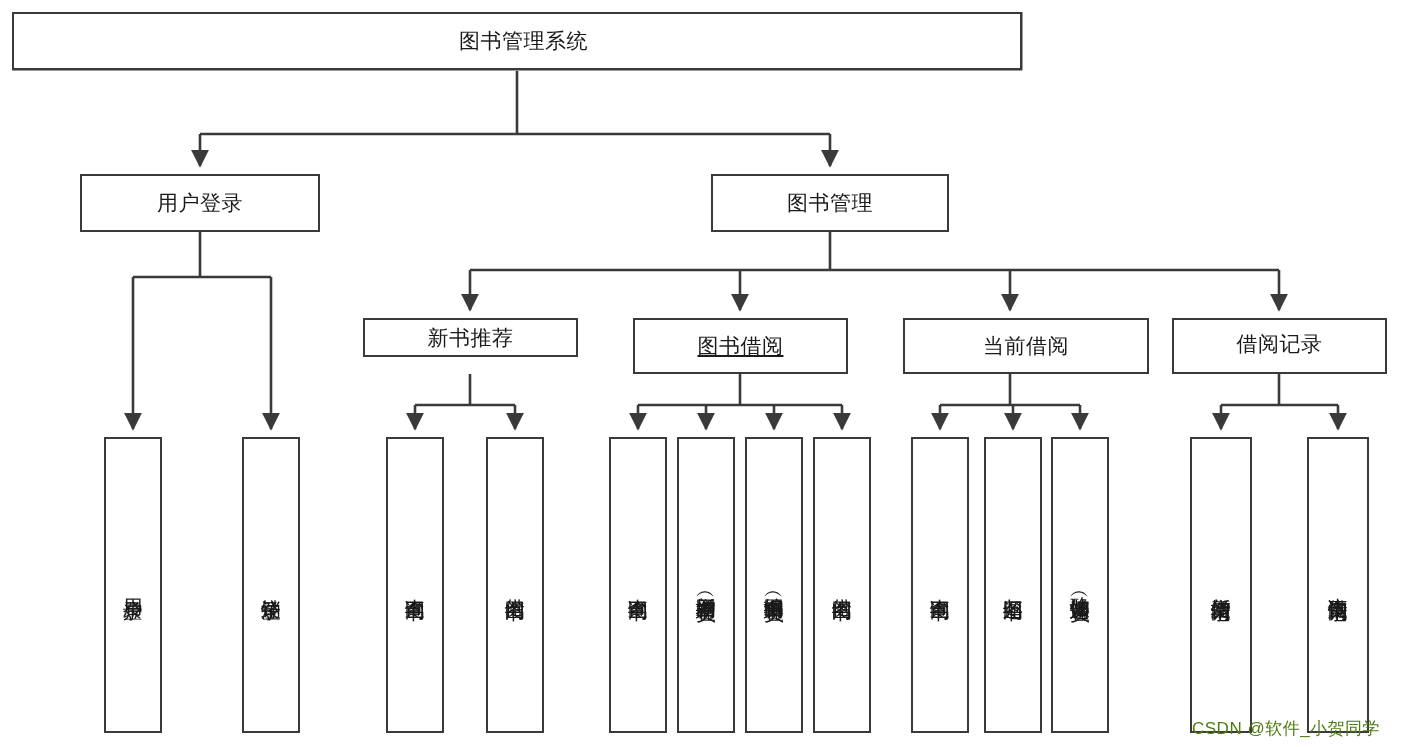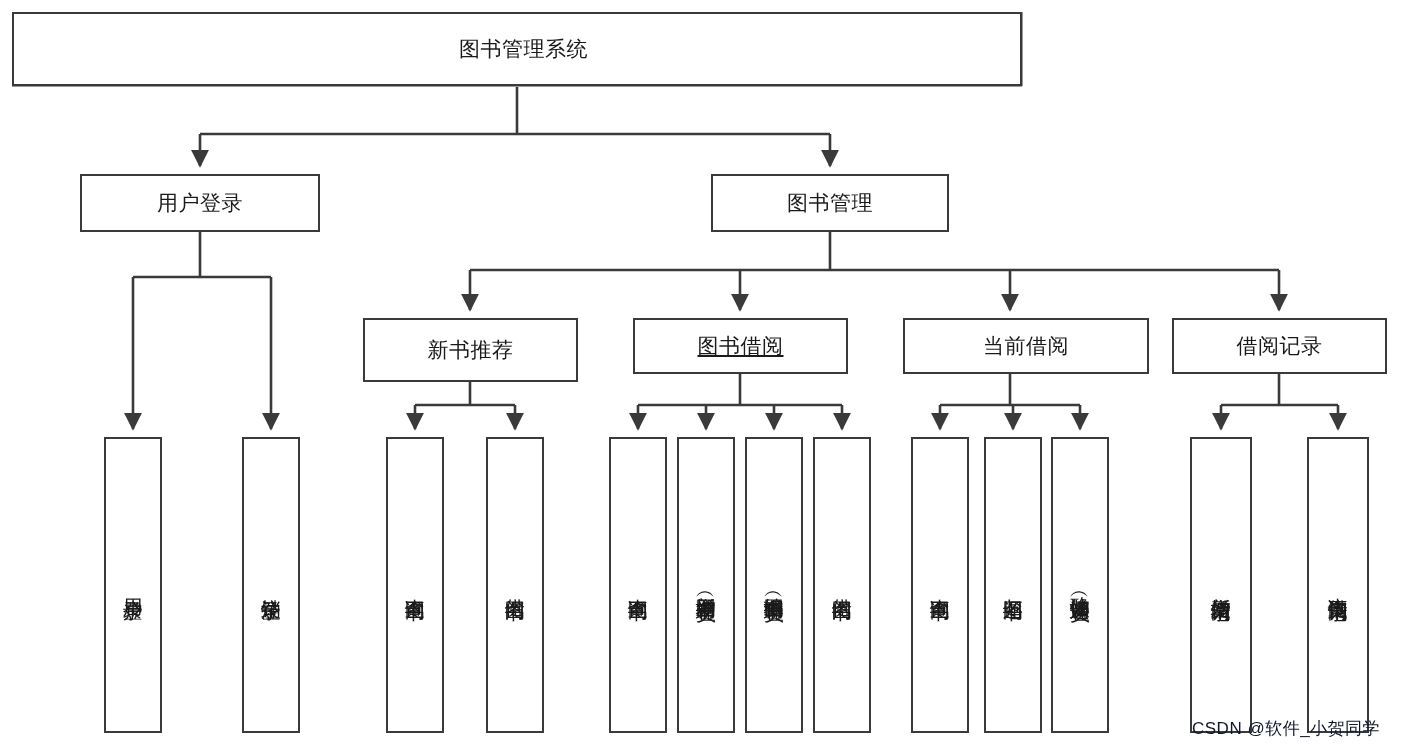--- a/index.html
+++ b/index.html
@@ -54,21 +54,21 @@
     text-orientation: upright;
     font-size: 20px;
     line-height: 1.42;
     letter-spacing: 1px;
     white-space: nowrap;
     max-height: 100%;
   }
   .watermark {
     position: absolute;
     font-size: 17px;
-    color: #0f172a;
+    color: #4d7c0f;
     white-space: nowrap;
     letter-spacing: 0.5px;
   }
 </style>
 </head>
 <body>
 
 <div id="stage">
 
   <svg id="wires" viewBox="0 0 1405 747" xmlns="http://www.w3.org/2000/svg">
@@ -117,41 +117,41 @@
       <path d="M 1013 405 L 1013 429" marker-end="url(#arrow)"></path>
       <path d="M 1080 405 L 1080 429" marker-end="url(#arrow)"></path>
 
       <path d="M 1279 374 L 1279 405"></path>
       <path d="M 1221 405 L 1338 405"></path>
       <path d="M 1221 405 L 1221 429" marker-end="url(#arrow)"></path>
       <path d="M 1338 405 L 1338 429" marker-end="url(#arrow)"></path>
     </g>
   </svg>
 
-  <div class="node root" style="left:12px; top:12px; width:1010px; height:74px;padding-left:13px;">
+  <div class="node root" style="left:12px; top:12px; width:1010px; height:58px;padding-left:13px;">
     <span class="node-label">图书管理系统</span>
   </div>
 
   <div class="node" style="left:80px; top:174px; width:240px; height:58px;">
     <span class="node-label">用户登录</span>
   </div>
   <div class="node" style="left:711px; top:174px; width:238px; height:58px;text-align:right;">
     <span class="node-label">图书管理</span>
   </div>
 
-  <div class="node" style="left:363px; top:318px; width:215px; height:64px;justify-content:center;">
+  <div class="node" style="left:363px; top:318px; width:215px; height:39px;justify-content:center;">
     <span class="node-label">新书推荐</span>
   </div>
   <div class="node" style="left:633px; top:318px; width:215px; height:56px;text-decoration:underline;">
     <span class="node-label">图书借阅</span>
   </div>
   <div class="node" style="left:903px; top:318px; width:246px; height:56px;">
     <span class="node-label">当前借阅</span>
   </div>
-  <div class="node" style="left:1172px; top:318px; width:215px; height:56px;">
+  <div class="node" style="left:1172px; top:318px; width:215px; height:56px;font-family:Liberation Mono, monospace;">
     <span class="node-label">借阅记录</span>
   </div>
 
   <div class="node leaf" style="left:104px; top:437px; width:58px; height:296px;">
     <span class="node-label">用户登录</span>
   </div>
   <div class="node leaf" style="left:242px; top:437px; width:58px; height:296px;">
     <span class="node-label">注销登录</span>
   </div>
 

